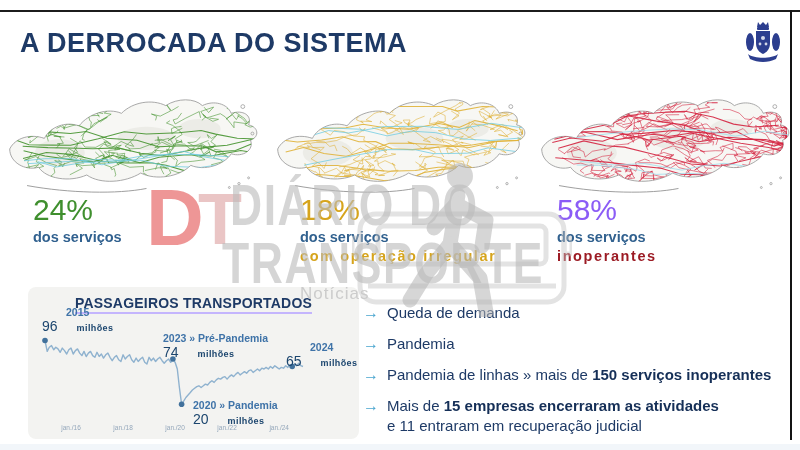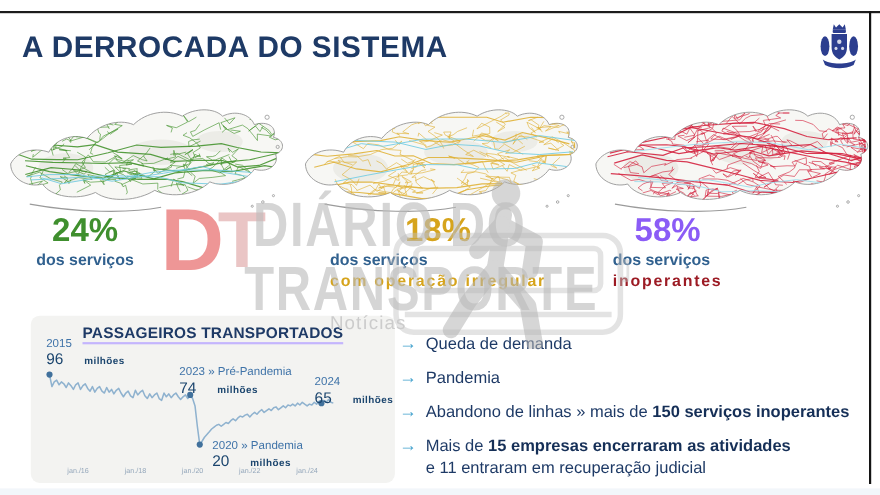--- a/index.html
+++ b/index.html
@@ -19,21 +19,21 @@
   #crest{left:744px;top:20px;width:38px;height:44px;z-index:4;}
 
   
   .map{top:92px;width:262px;height:112px;z-index:1;}
   #map-0{left:2px;} #map-1{left:270px;} #map-2{left:534px;}
   .map svg{width:100%;height:100%;}
 
   
   .stat-block{top:194px;z-index:2;}
   #stat-0{left:33px;} #stat-1{left:300px;} #stat-2{left:557px;}
-  .stat-percent{font-size:30px;font-weight:700;line-height:32px;text-align:center;}
+  .stat-percent{font-size:30px;font-weight:400;line-height:32px;}
   .stat-line1{font-size:14.5px;font-weight:600;color:#31618f;line-height:19px;margin-top:2px;}
   .stat-line2{font-size:14.5px;font-weight:700;letter-spacing:1.6px;line-height:19px;}
 
   
   #watermark{left:0;top:0;width:800px;height:450px;z-index:3;pointer-events:none;}
   .wm-d{left:146px;top:172px;font-size:80px;font-weight:900;color:rgba(224,64,64,.55);}
   .wm-t{left:198px;top:178px;font-size:72px;font-weight:900;color:rgba(214,140,140,.5);}
   .wm-big{font-size:57px;font-weight:800;color:rgba(188,188,188,.62);letter-spacing:2px;
           transform:scaleX(.78);transform-origin:left top;white-space:nowrap;}
   #wm-line1{left:230px;top:172px;}
@@ -42,21 +42,21 @@
   #wm-person{left:398px;top:162px;width:110px;height:155px;opacity:.55;}
   #wm-bus{left:352px;top:208px;width:220px;height:100px;opacity:.45;}
 
   
   #chart-panel{left:28px;top:287px;width:331px;height:152px;background:#f3f3f1;border-radius:8px;z-index:2;}
   #chart-title-row{left:28px;top:294px;width:331px;text-align:center;z-index:2;}
   #chart-title-row span{font-size:14px;font-weight:800;color:#1e3a66;border-bottom:2px solid #c4b5fd;
       padding-bottom:1px;letter-spacing:.2px;}
   #chart-svg{left:30px;top:317px;width:322px;height:120px;z-index:2;}
   .anno{z-index:2;line-height:12px;white-space:nowrap;}
-  .anno .lab{font-size:10.5px;font-weight:400;color:#3f73a8;display:block;margin-bottom:2px;}
+  .anno .lab{font-size:10.5px;font-weight:700;color:#3f73a8;display:block;margin-bottom:2px;text-align:center;}
   .anno .val{font-size:14px;font-weight:400;color:#1b456e;}
   .anno .unit{font-size:9px;font-weight:700;color:#1b456e;letter-spacing:.4px;margin-left:3px;padding-left:16px;}
   #anno-0{left:42px;top:306px;} #anno-1{left:163px;top:332px;}
   #anno-2{left:193px;top:399px;} #anno-3{left:286px;top:341px;}
 
   
   #insights{left:363px;top:303px;width:430px;z-index:2;}
   .bullet{display:flex;align-items:flex-start;margin-bottom:11px;font-size:15px;color:#1e3a66;line-height:20px;}
   .bullet .arrow{color:#49a5cf;width:24px;flex:0 0 24px;font-size:16px;line-height:20px;}
   .bullet b{font-weight:800;color:#152f57;}
@@ -481,21 +481,21 @@
   <div class="bullet">
     <span class="arrow">→</span>
     <span><span>Queda de demanda</span><b></b></span>
   </div>
   <div class="bullet">
     <span class="arrow">→</span>
     <span><span>Pandemia</span><b></b></span>
   </div>
   <div class="bullet">
     <span class="arrow">→</span>
-    <span><span>Abandono de linhas » mais de </span><b>150 serviços inoperantes</b></span>
+    <span><span>Pandemia de linhas » mais de </span><b>150 serviços inoperantes</b></span>
   </div>
   <div class="bullet">
     <span class="arrow">→</span>
     <span><span>Mais de </span><b>15 empresas encerraram as atividades</b><span class="line2">e 11 entraram em recuperação judicial</span></span>
   </div>
 </div>
 
 <div class="abs" id="watermark">
   <svg class="abs" id="wm-bus" viewBox="0 0 220 100">
     <g fill="none" stroke="#c2c2c2" stroke-width="5">

